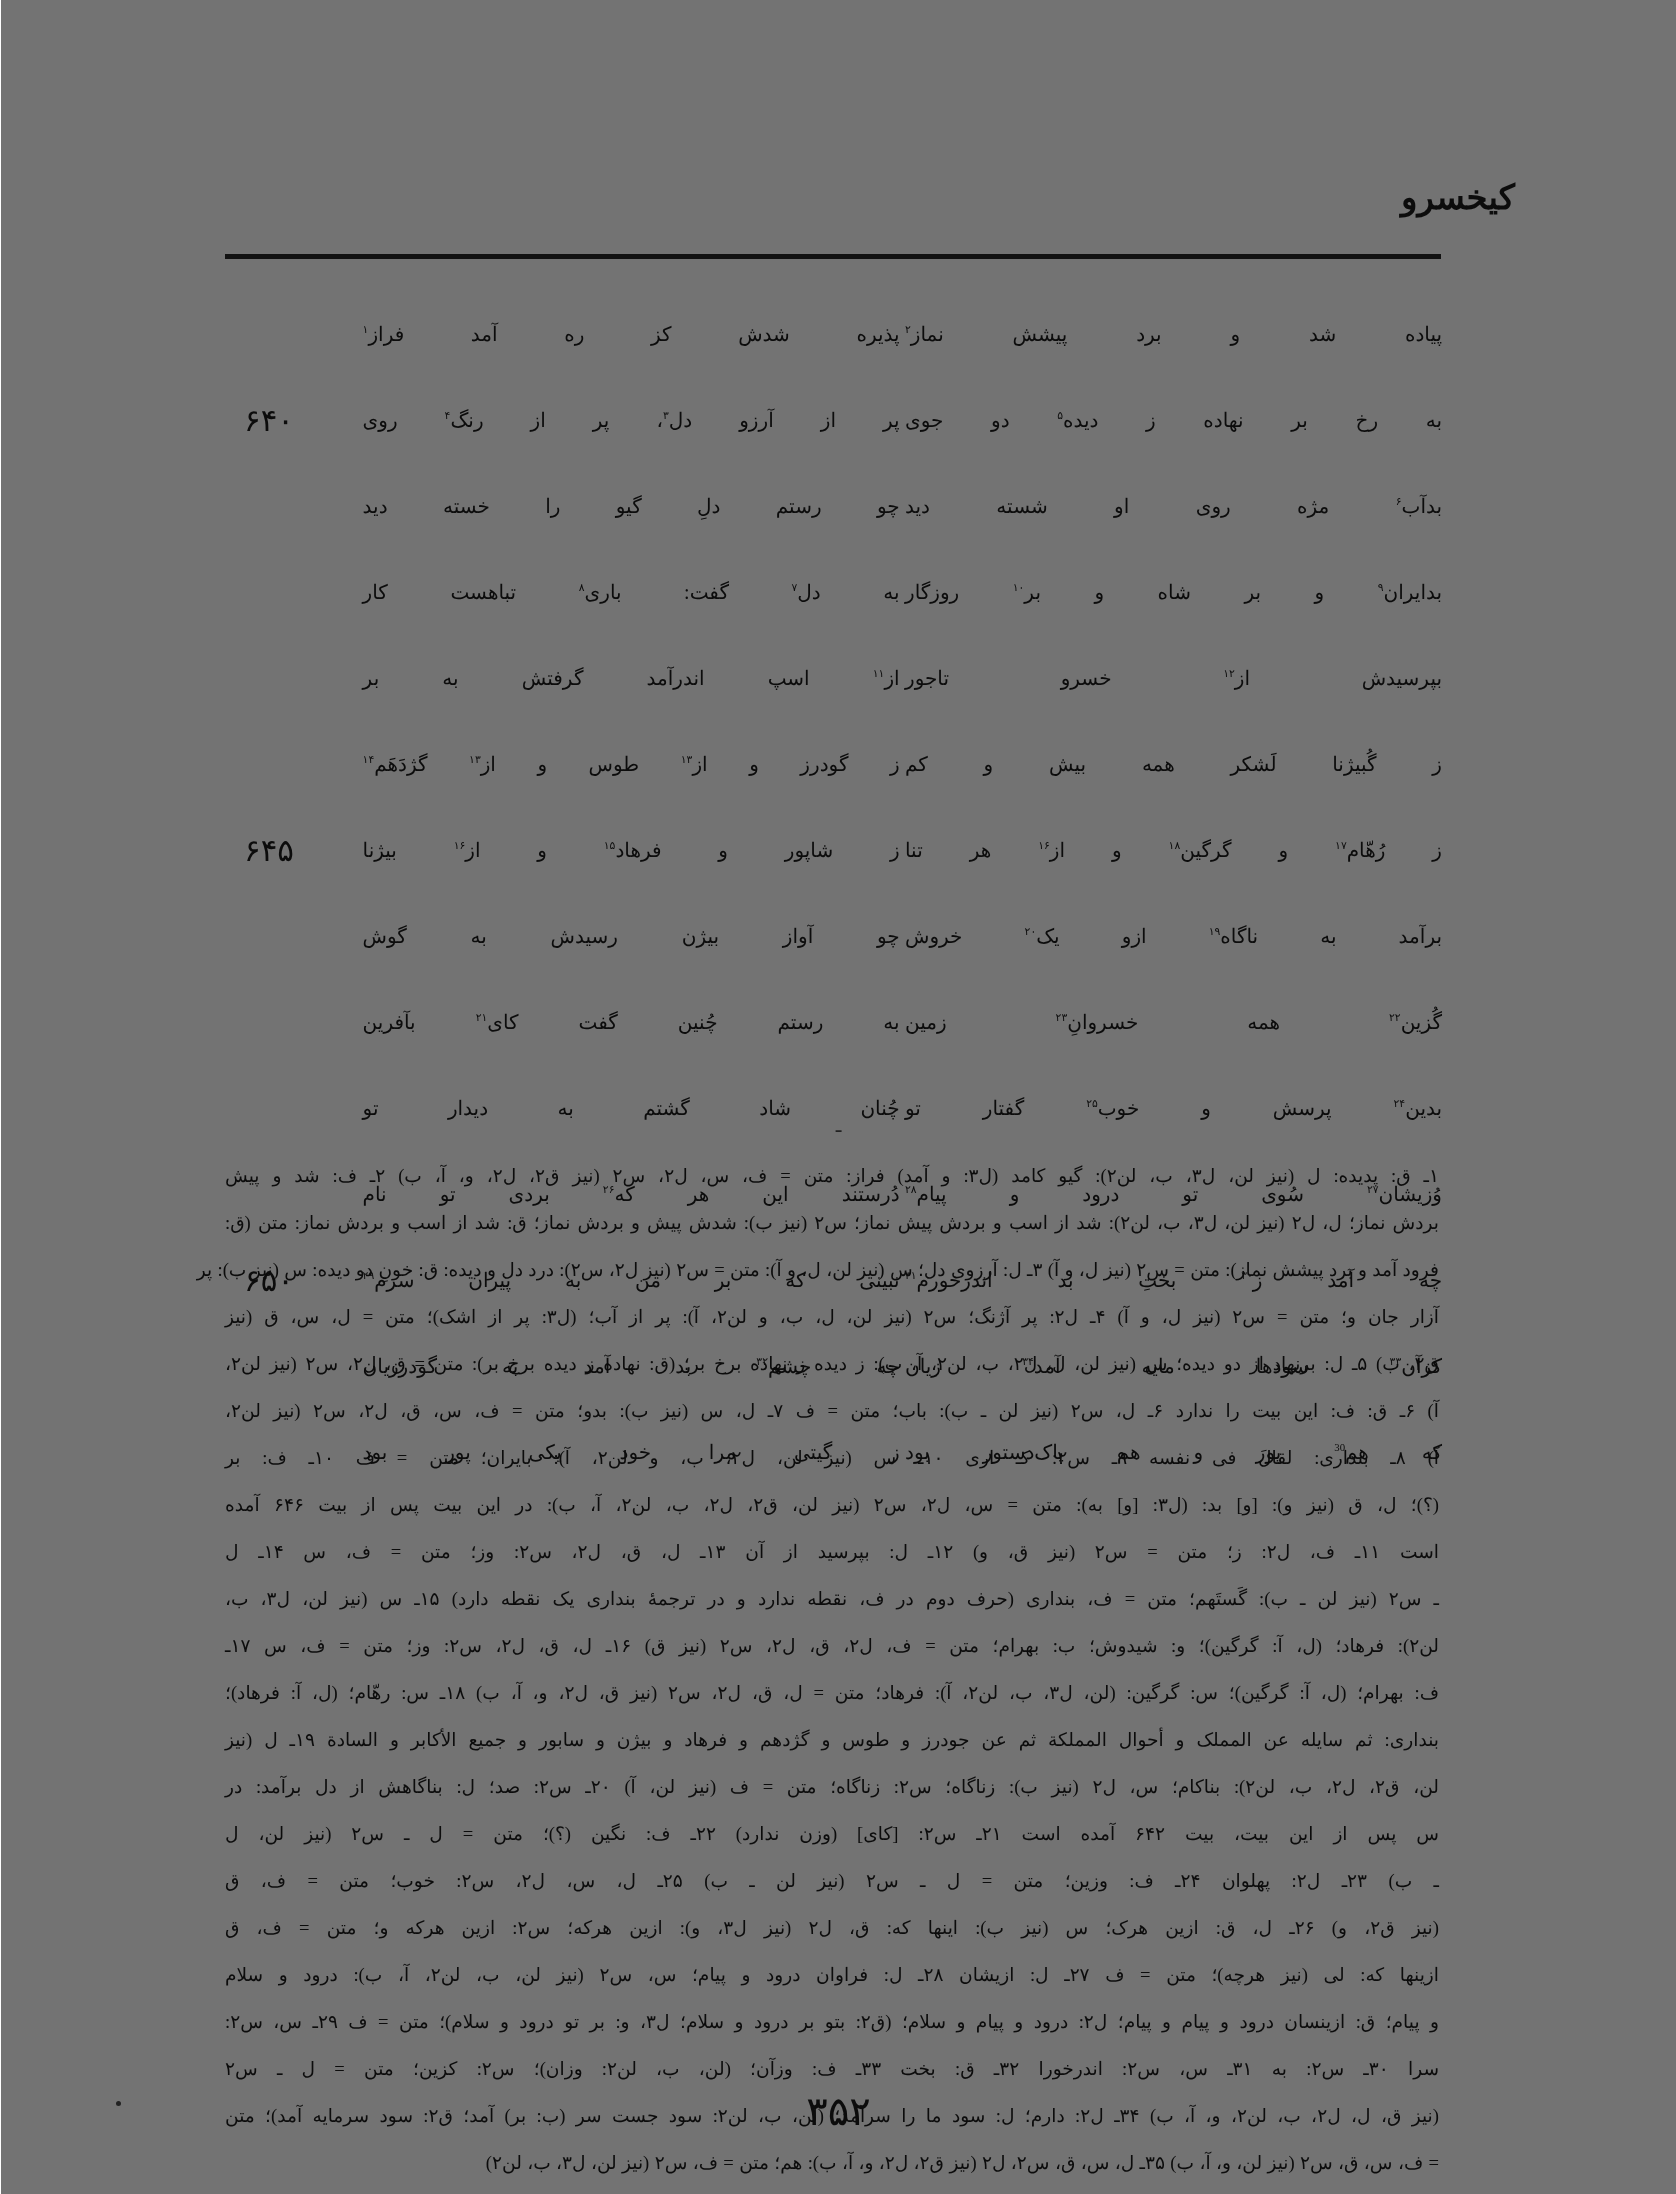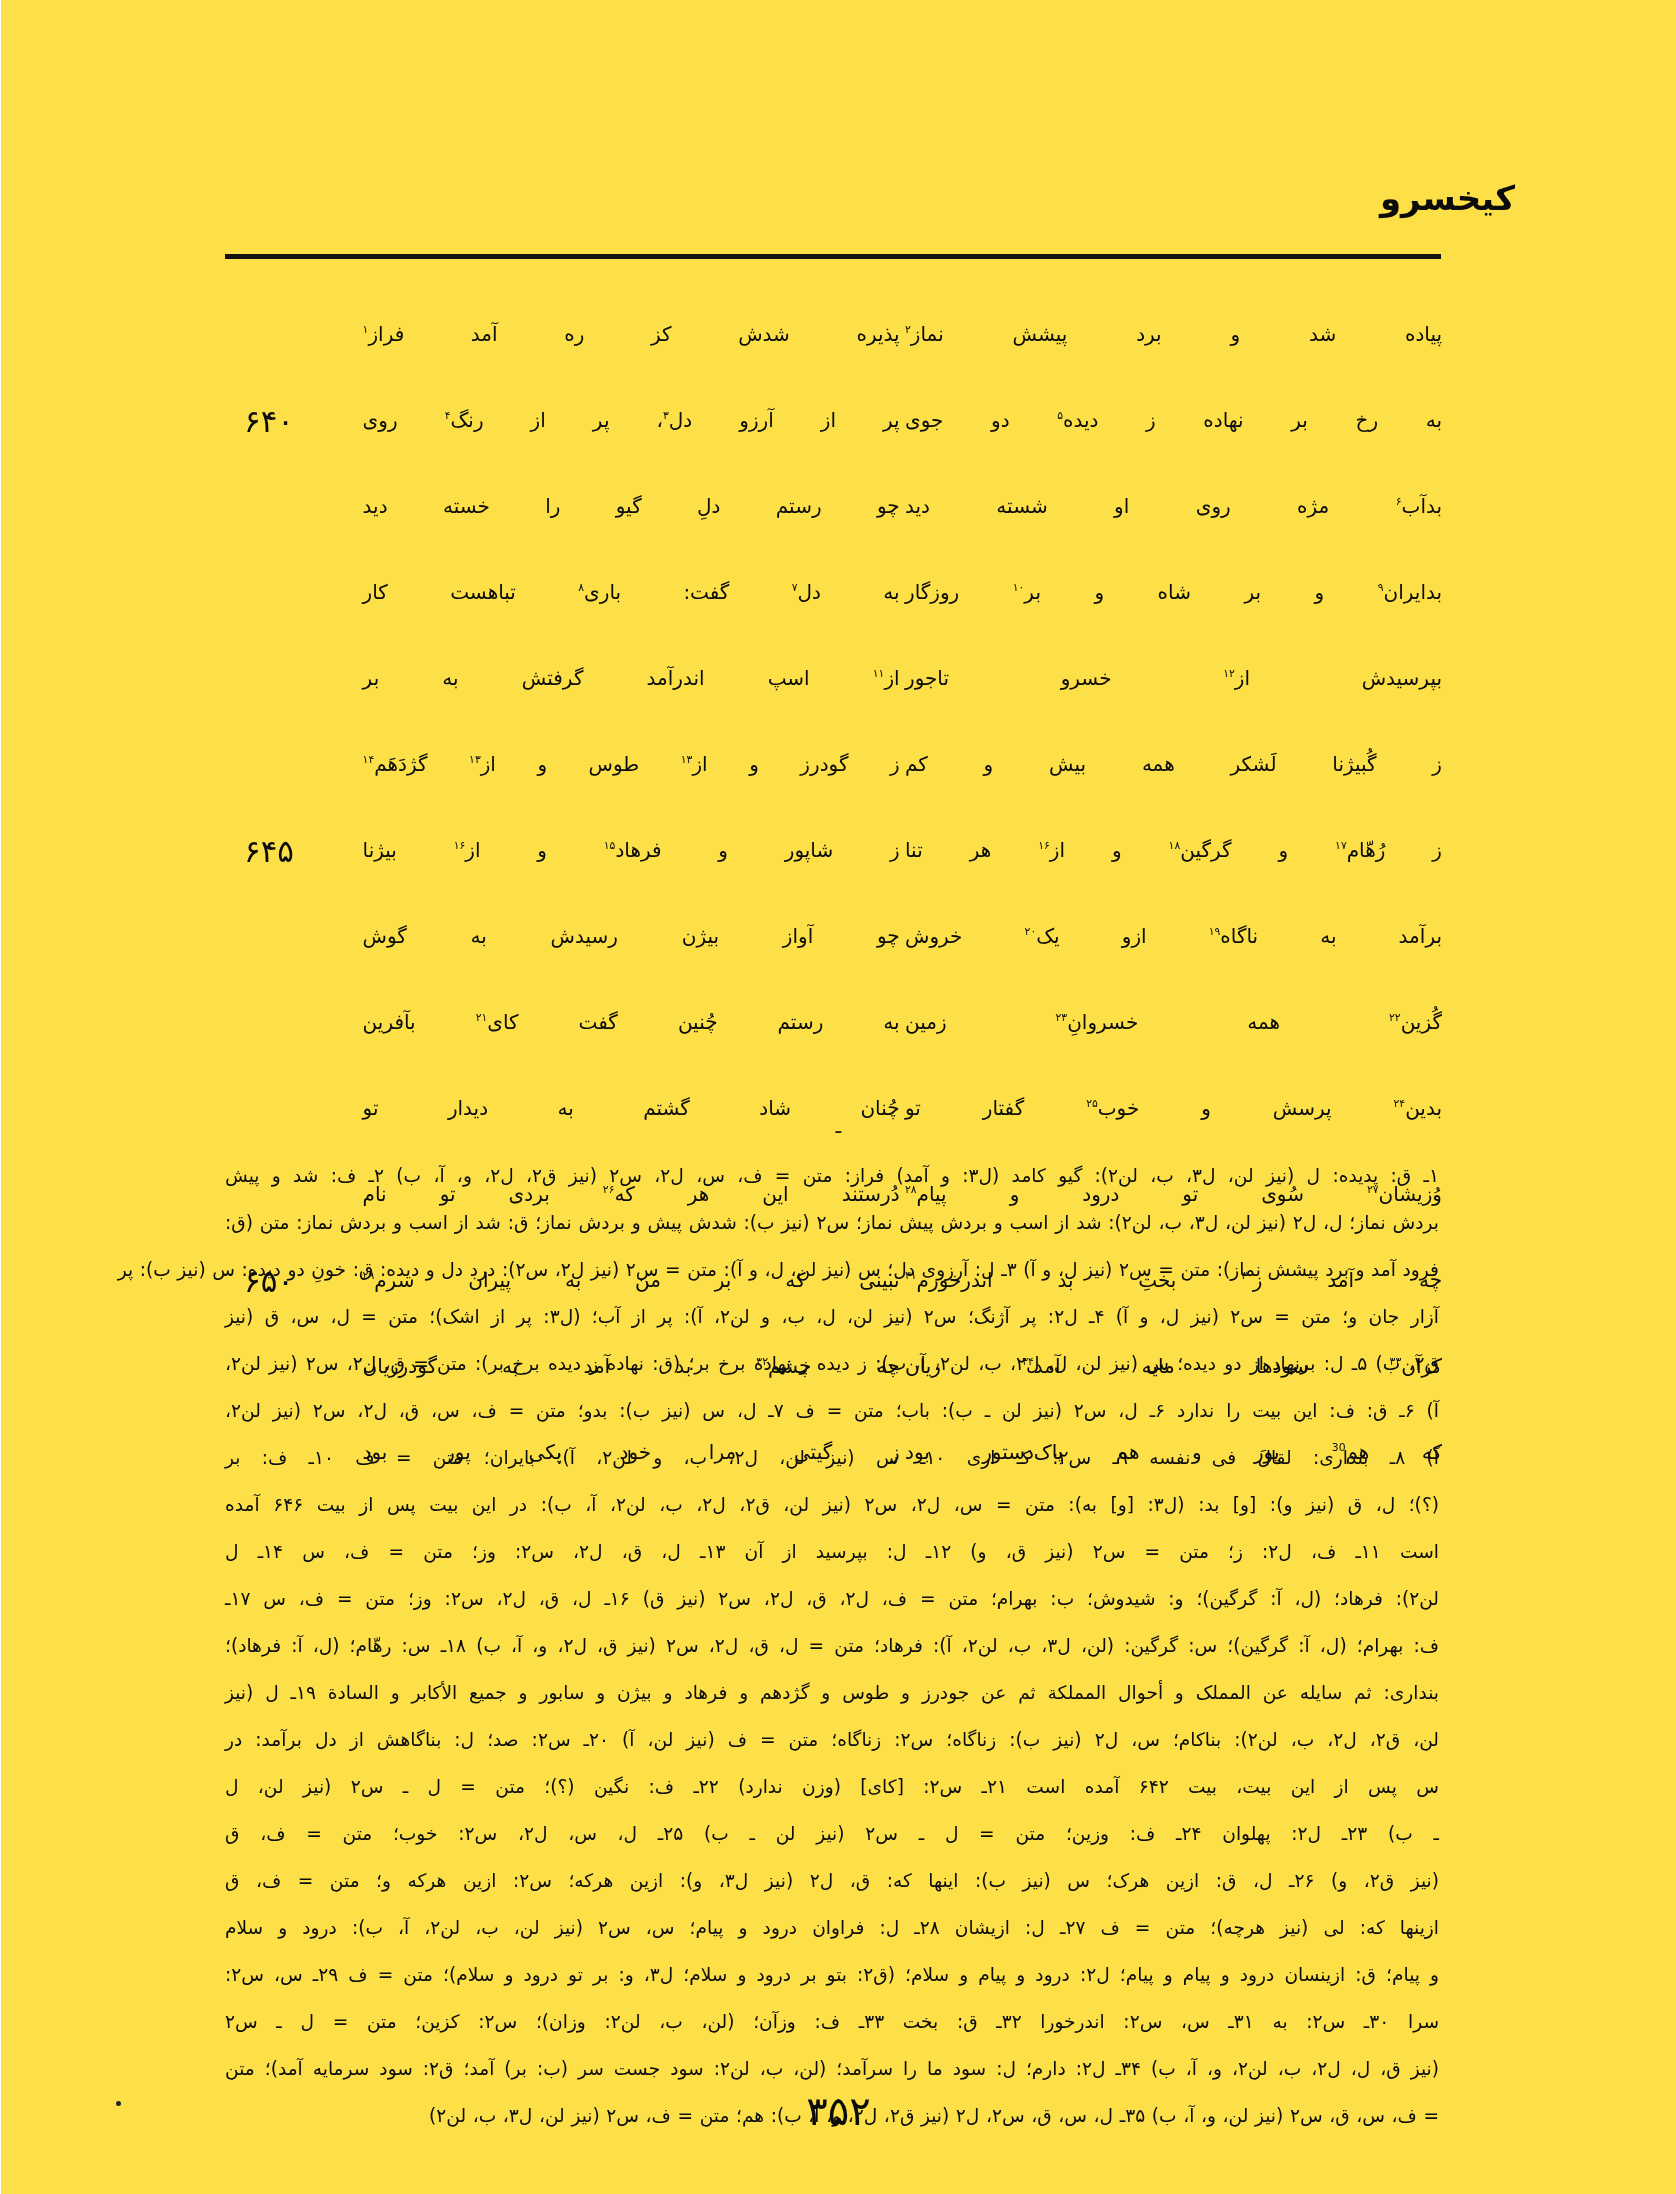--- a/index.html
+++ b/index.html
@@ -6,21 +6,22 @@
   html,body{margin:0;padding:0;background:#ffffff;}
   body{
     width:1677px;height:2194px;
     font-family:"DejaVu Sans","Liberation Sans",sans-serif;
     color:#0c0c0c;
     position:relative;
     overflow:hidden;
   }
   .page{
     position:absolute;inset:0;
-    background:#fde047;
+    background:#737373;
+    font-family:Liberation Serif, serif;
   }
 
   
   .runhead{
     position:absolute;
     top:181px;right:162px;
     font-size:34px;
     font-weight:700;
     letter-spacing:0.7px;
     line-height:1;
@@ -206,20 +207,21 @@
   <div class="apparatus">
       <p>۱ـ ق: پدیده: ل (نیز لن، ل۳، ب، لن۲): گیو کامد (ل۳: و آمد) فراز: متن = ف، س، ل۲، س۲ (نیز ق۲، ل۲، و، آ، ب)      ۲ـ ف: شد و پیش</p>
       <p>بردش نماز؛ ل، ل۲ (نیز لن، ل۳، ب، لن۲): شد از اسب و بردش پیش نماز؛ س۲ (نیز ب): شدش پیش و بردش نماز؛ ق: شد از اسب و بردش نماز: متن (ق:</p>
       <p>فرود آمد و برد پیشش نماز): متن = س۲ (نیز ل، و آ)      ۳ـ ل: آرزوی دل؛ س (نیز لن، ل، و آ): متن = س۲ (نیز ل۲، س۲): درد دل و دیده: ق: خونِ دو دیده: س (نیز ب): پر</p>
       <p>آزار جان و؛ متن = س۲ (نیز ل، و آ)      ۴ـ ل۲: پر آژنگ؛ س۲ (نیز لن، ل، ب، و لن۲، آ): پر از آب؛ (ل۳: پر از اشک)؛ متن = ل، س، ق (نیز</p>
       <p>ق۲، ب)      ۵ـ ل: برنهاد از دو دیده؛ س (نیز لن، ل، ل۲، ب، لن۲، آ، ب): ز دیده ز نهاده برخ بر؛ (ق: نهاده ز دیده برخ بر): متن = ق، ل۲، س۲ (نیز لن۲،</p>
       <p>آ)      ۶ـ ق: ف: این بیت را ندارد      ۶ـ ل، س۲ (نیز لن ـ ب): باب؛ متن = ف      ۷ـ ل، س (نیز ب): بدو؛ متن = ف، س، ق، ل۲، س۲ (نیز لن۲،</p>
       <p>آ)      ۸ـ بنداری: لقالَ فی نفسه      ۹ـ س۲: کـ اری      ۱۰ـ س (نیز لن، ل۲، ب، و لن۲، آ): بایران؛ متن = ف      ۱۰ـ ف: بر</p>
       <p>(؟)؛ ل، ق (نیز و): [و] بد: (ل۳: [و] به): متن = س، ل۲، س۲ (نیز لن، ق۲، ل۲، ب، لن۲، آ، ب): در این بیت پس از بیت ۶۴۶ آمده</p>
       <p>است      ۱۱ـ ف، ل۲: ز؛ متن = س۲ (نیز ق، و)      ۱۲ـ ل: بپرسید از آن      ۱۳ـ ل، ق، ل۲، س۲: وز؛ متن = ف، س      ۱۴ـ ل</p>
+      <p>ـ س۲ (نیز لن ـ ب): گَستَهم؛ متن = ف، بنداری (حرف دوم در ف، نقطه ندارد و در ترجمهٔ بنداری یک نقطه دارد)      ۱۵ـ س (نیز لن، ل۳، ب،</p>
       <p>لن۲): فرهاد؛ (ل، آ: گرگین)؛ و: شیدوش؛ ب: بهرام؛ متن = ف، ل۲، ق، ل۲، س۲ (نیز ق)      ۱۶ـ ل، ق، ل۲، س۲: وز؛ متن = ف، س      ۱۷ـ</p>
       <p>ف: بهرام؛ (ل، آ: گرگین)؛ س: گرگین: (لن، ل۳، ب، لن۲، آ): فرهاد؛ متن = ل، ق، ل۲، س۲ (نیز ق، ل۲، و، آ، ب)      ۱۸ـ س: رهّام؛ (ل، آ: فرهاد)؛</p>
       <p>بنداری: ثم سایله عن المملک و أحوال المملکة ثم عن جودرز و طوس و گژدهم و فرهاد و بیژن و سابور و جمیع الأکابر و السادة      ۱۹ـ ل (نیز</p>
       <p>لن، ق۲، ل۲، ب، لن۲): بناکام؛ س، ل۲ (نیز ب): زناگاه؛ س۲: زناگاه؛ متن = ف (نیز لن، آ)      ۲۰ـ س۲: صد؛ ل: بناگاهش از دل برآمد: در</p>
       <p>س پس از این بیت، بیت ۶۴۲ آمده است      ۲۱ـ س۲: [کای] (وزن ندارد)      ۲۲ـ ف: نگین (؟)؛ متن = ل ـ س۲ (نیز لن، ل</p>
       <p>ـ ب)      ۲۳ـ ل۲: پهلوان      ۲۴ـ ف: وزین؛ متن = ل ـ س۲ (نیز لن ـ ب)      ۲۵ـ ل، س، ل۲، س۲: خوب؛ متن = ف، ق</p>
       <p>(نیز ق۲، و)      ۲۶ـ ل، ق: ازین هرک؛ س (نیز ب): اینها که: ق، ل۲ (نیز ل۳، و): ازین هرکه؛ س۲: ازین هرکه و؛ متن = ف، ق</p>
       <p>ازینها که: لی (نیز هرچه)؛ متن = ف      ۲۷ـ ل: ازیشان      ۲۸ـ ل: فراوان درود و پیام؛ س، س۲ (نیز لن، ب، لن۲، آ، ب): درود و سلام</p>
       <p>و پیام؛ ق: ازینسان درود و پیام و پیام؛ ل۲: درود و پیام و سلام؛ (ق۲: بتو بر درود و سلام؛ ل۳، و: بر تو درود و سلام)؛ متن = ف      ۲۹ـ س، س۲:</p>
       <p>سرا      ۳۰ـ س۲: به      ۳۱ـ س، س۲: اندرخورا      ۳۲ـ ق: بخت      ۳۳ـ ف: وزآن؛ (لن، ب، لن۲: وزان)؛ س۲: کزین؛ متن = ل ـ س۲</p>

